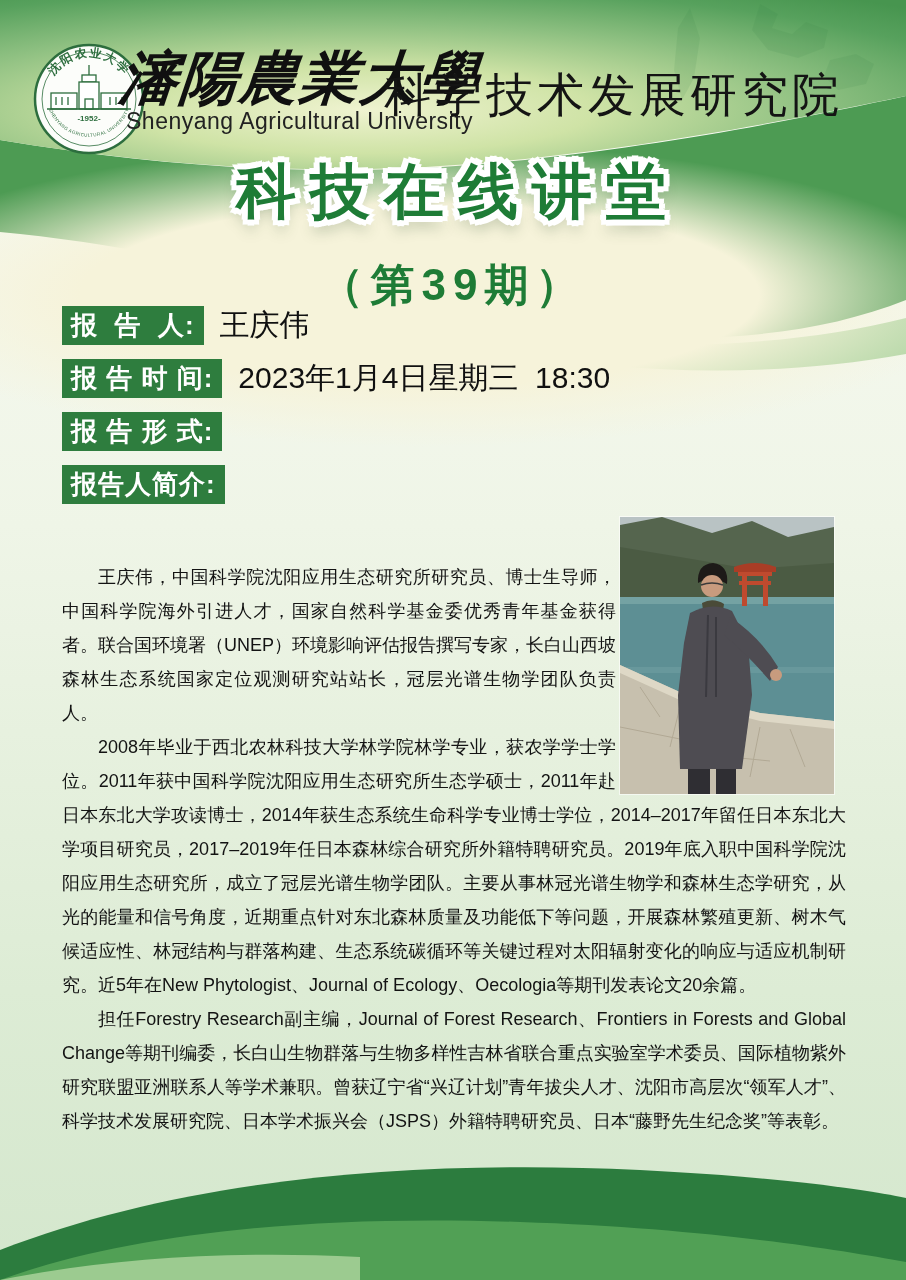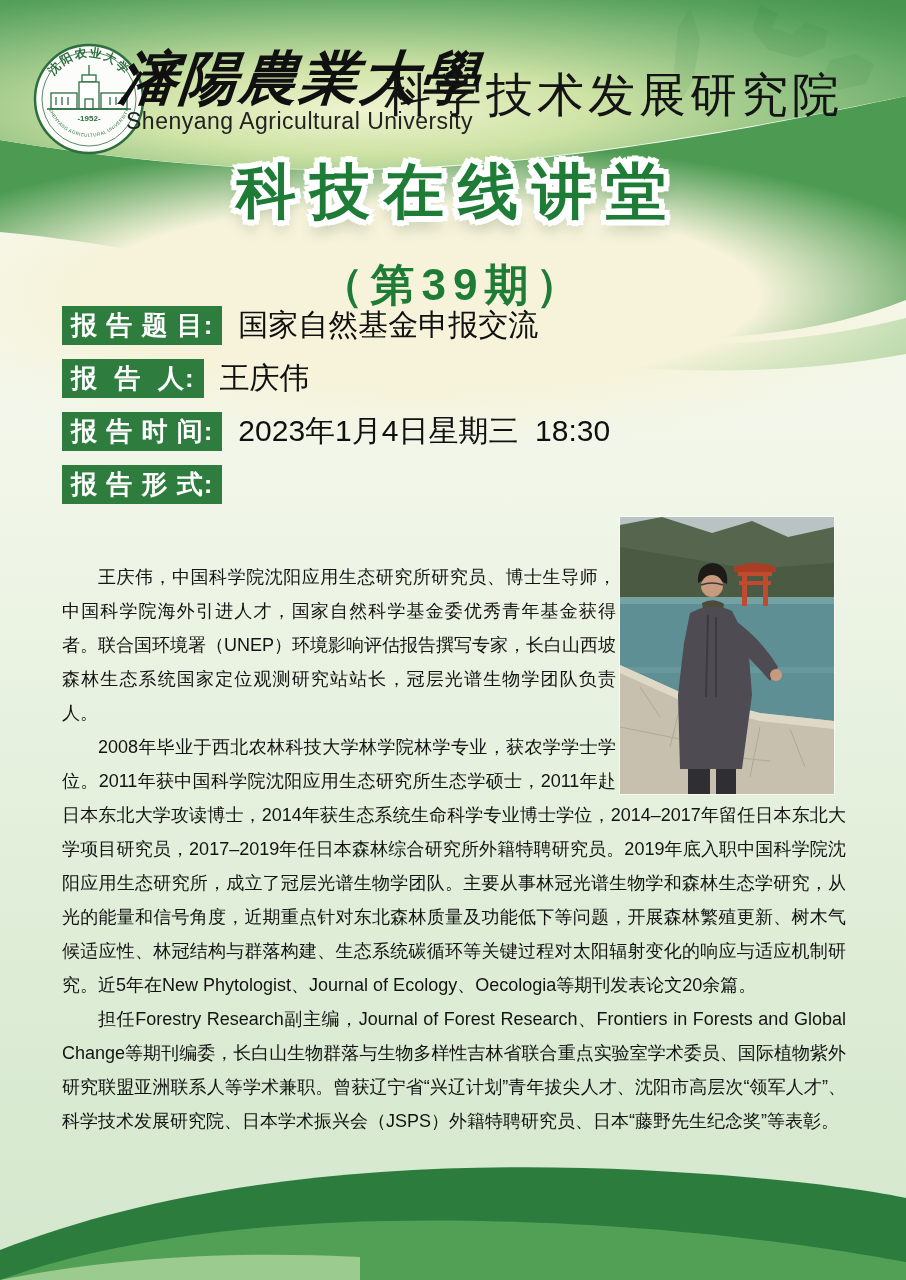--- a/index.html
+++ b/index.html
@@ -143,33 +143,33 @@
 
   <div class="calligraphy">瀋陽農業大學</div>
   <div class="uni-en">Shenyang Agricultural University</div>
   <div class="institute">科学技术发展研究院</div>
 
   <div class="title-main">科技在线讲堂</div>
   <div class="title-issue">（第39期）</div>
 
   <div class="info-list">
     <div class="info-row">
-      <span class="badge">报 告 题 目:</span>
-      <span class="info-value">国家自然基金申报交流</span>
-    </div>
-    <div class="info-row">
       <span class="badge">报  告  人:</span>
       <span class="info-value">王庆伟</span>
     </div>
     <div class="info-row">
       <span class="badge">报 告 时 间:</span>
       <span class="info-value">2023年1月4日星期三  18:30</span>
     </div>
     <div class="info-row">
       <span class="badge">报 告 形 式:</span>
+    </div>
+    <div class="info-row">
+      <span class="badge">报告人简介:</span>
+      <span class="info-value"></span>
     </div>
   </div>
 
   <div class="photo">
     <svg viewBox="0 0 214 277" width="214" height="277" xmlns="http://www.w3.org/2000/svg">
       <rect width="214" height="277" fill="#5d8f94"></rect>
       <rect width="214" height="40" fill="#b9c3c4"></rect>
       <path d="M0,8 L42,0 L92,16 L132,4 L168,20 L214,10 L214,88 L0,80 Z" fill="#55654e"></path>
       <path d="M0,30 L60,40 L130,52 L214,46 L214,88 L0,80 Z" fill="#47573f" opacity="0.7"></path>
       <rect y="80" width="214" height="130" fill="#5d8f94"></rect>

